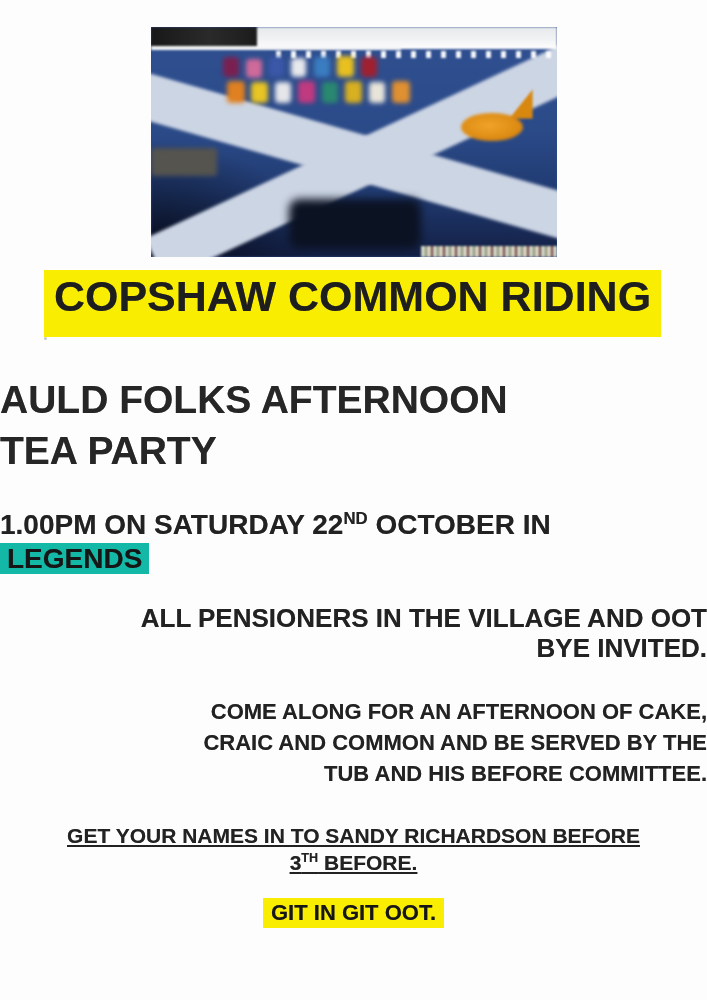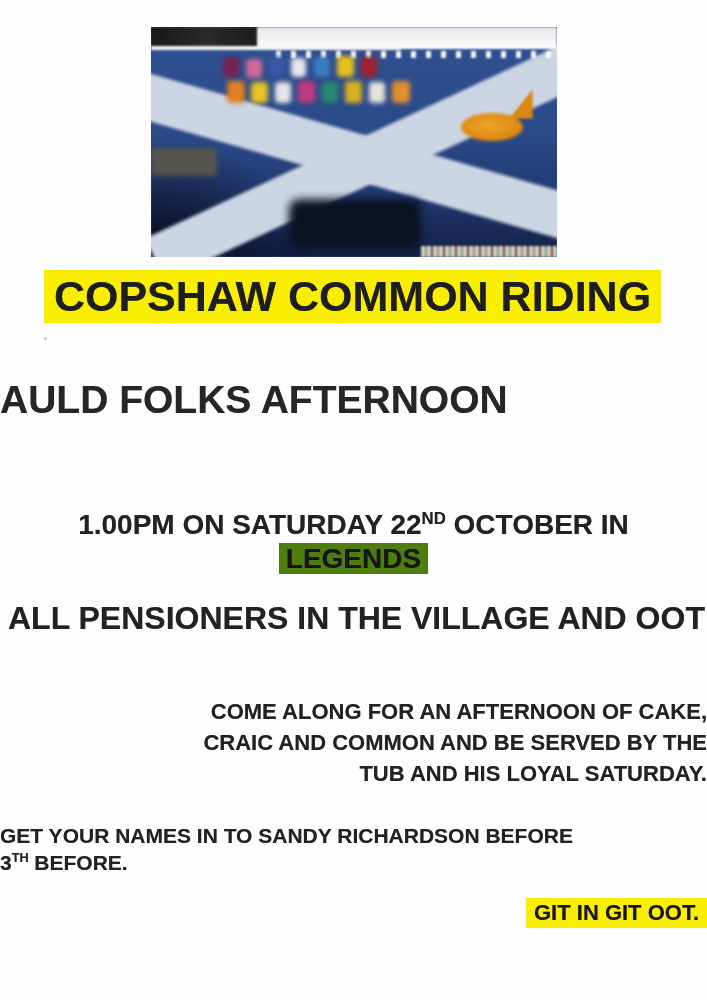--- a/index.html
+++ b/index.html
@@ -64,50 +64,50 @@
     background:#0b1222;border-radius:10px;filter:blur(4px);
   }
   .bottomstrip{
     position:absolute;left:270px;bottom:0;width:136px;height:11px;
     background:repeating-linear-gradient(90deg,#cfd3c8 0 4px,#8a9070 4px 6px,#d8d4c4 6px 10px,#704238 10px 12px);
     filter:blur(.6px);
   }
   .magnet{position:absolute;border-radius:4px;filter:blur(2px);}
   
   .title-bar{
-    left:44px;top:270px;width:617px;height:53px;
+    left:44px;top:270px;width:617px;height:67px;
     background:#f9ee02;text-align:center;
     font-size:43px;font-weight:bold;line-height:53px;
     color:#1e1e1e;white-space:nowrap;
   }
   .heading{
     left:0;right:0;top:374px;
     font-size:39px;font-weight:bold;line-height:51px;color:#262626;
   }
   .when{
-    left:0;right:0;top:508px;text-align:center;
+    left:0;right:0;top:508px;text-align:left;
     font-size:28px;font-weight:bold;line-height:33px;color:#222;
   }
   .venue{
-    display:inline-block;background:#4d7c0f;color:#161616;
+    display:inline-block;background:#14b8a6;color:#161616;
     height:31px;line-height:31px;padding:0 7px;margin-top:2px;
   }
   .invite{
-    left:0;right:0;top:603px;text-align:left;
-    font-size:32px;font-weight:bold;line-height:30px;color:#222;padding-left:8px;
+    left:0;right:0;top:603px;text-align:right;
+    font-size:26px;font-weight:bold;line-height:30px;color:#222;padding-left:8px;
   }
   .details{
     left:0;right:0;top:696px;text-align:right;
     font-size:22px;font-weight:bold;line-height:31px;color:#222;
   }
   .names{
-    left:0;right:0;top:822px;text-align:left;
-    font-size:21px;font-weight:bold;line-height:27px;color:#222;
+    left:0;right:0;top:822px;text-align:center;
+    font-size:21px;font-weight:bold;line-height:27px;color:#222;text-decoration:underline;
   }
-  .footer-wrap{left:0;right:0;top:898px;text-align:right;}
+  .footer-wrap{left:0;right:0;top:898px;text-align:center;}
   .footer-hl{
     display:inline-block;background:#f9ee02;
     font-size:22px;font-weight:bold;height:30px;line-height:30px;
     padding:0 8px;color:#161616;
   }
   .sup{font-size:60%;vertical-align:super;line-height:0;}
   .speck{left:44px;top:337px;width:3px;height:3px;border-radius:50%;background:#9a9a9a;opacity:.55;}
   .soft{text-shadow:0 0 .6px rgba(40,40,40,.55);}
 </style>
 </head>
@@ -148,37 +148,39 @@
     <div class="bottomstrip"></div>
   </div>
 </div>
 
 <div class="abs title-bar soft">COPSHAW COMMON RIDING</div>
 
 <div class="abs speck"></div>
 
 <div class="abs heading soft">
   <div>AULD FOLKS AFTERNOON</div>
+  <div>TEA PARTY</div>
 </div>
 
 <div class="abs when soft">
   <div><span>1.00PM ON SATURDAY 22</span><span class="sup">ND</span><span> OCTOBER IN</span></div>
   <div>
     <span class="venue soft">LEGENDS</span>
   </div>
 </div>
 
 <div class="abs invite soft">
   <div>ALL PENSIONERS IN THE VILLAGE AND OOT</div>
+  <div>BYE INVITED.</div>
 </div>
 
 <div class="abs details soft">
   <div>COME ALONG FOR AN AFTERNOON OF CAKE,</div>
   <div>CRAIC AND COMMON AND BE SERVED BY THE</div>
-  <div>TUB AND HIS LOYAL SATURDAY.</div>
+  <div>TUB AND HIS BEFORE COMMITTEE.</div>
 </div>
 
 <div class="abs names soft">
   <div>GET YOUR NAMES IN TO SANDY RICHARDSON BEFORE</div>
   <div><span>3</span><span class="sup">TH</span><span> BEFORE.</span></div>
 </div>
 
 <div class="abs footer-wrap">
   <span class="footer-hl soft">GIT IN GIT OOT.</span>
 </div>

